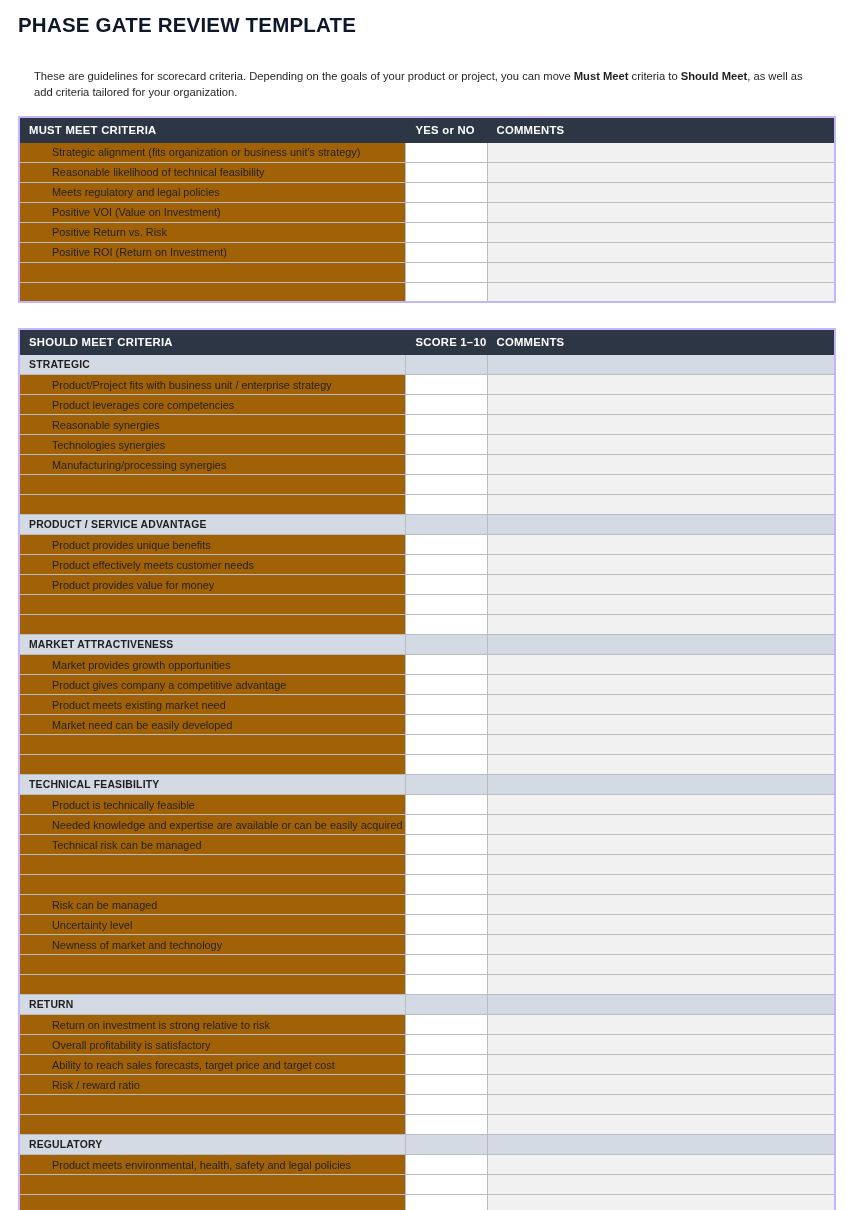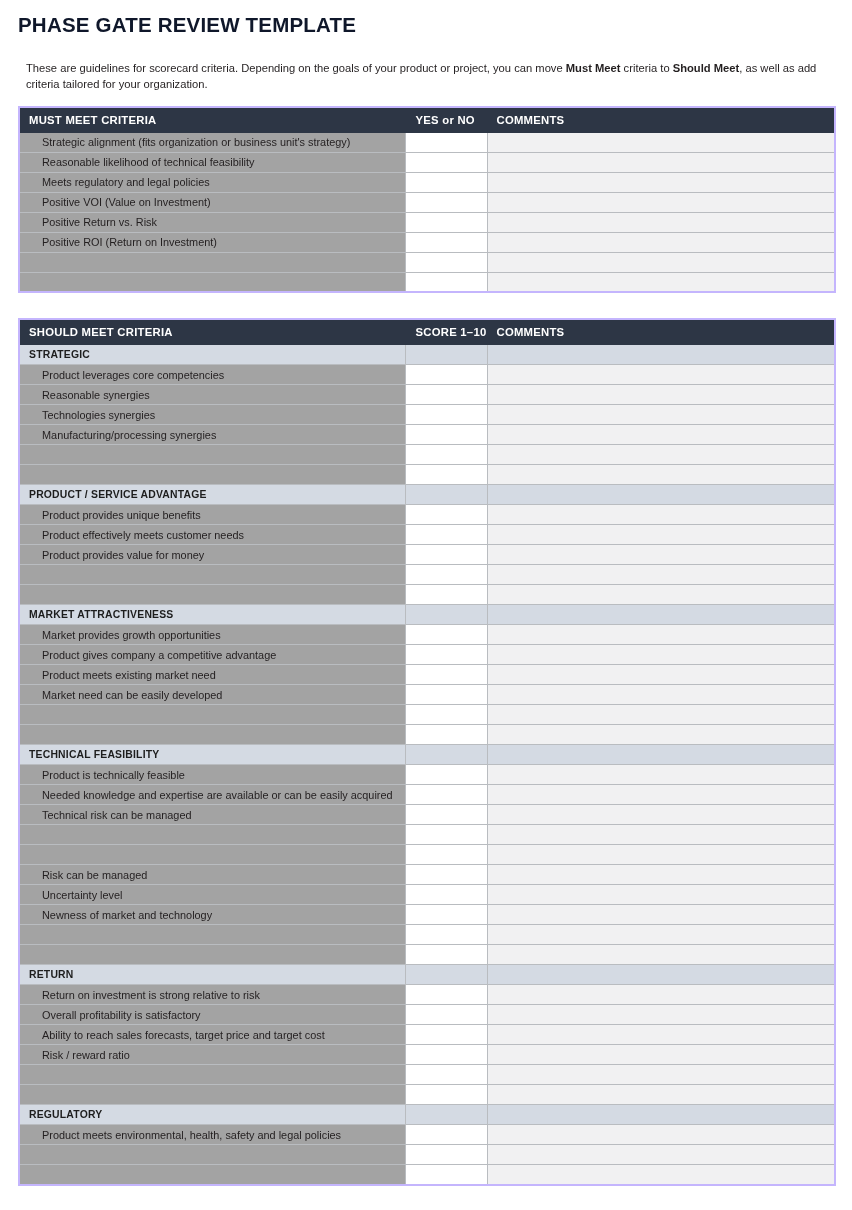--- a/index.html
+++ b/index.html
@@ -27,21 +27,21 @@
     color: #0f172a;
     letter-spacing: 0.2px;
     margin: 0;
     padding-top: 13px;
     line-height: 1.2;
   }
   .doc-intro {
     font-size: 11.2px;
     line-height: 1.43;
     color: #231f20;
-    margin: 8px;
+    margin: 16px;
     padding-top: 14px;
     padding-right: 6px;
     max-width: 812px;
   }
   .doc-intro b { font-weight: bold; }
 
   table.grid {
     border-collapse: collapse;
     width: 816px;
     table-layout: fixed;
@@ -77,25 +77,25 @@
     padding: 0 0 0 9px;
     font-size: 10.4px;
     font-weight: bold;
     letter-spacing: 0.2px;
     color: #1d1d1d;
     vertical-align: middle;
   }
 
   tr.item-row td.crit,
   tr.blank-row td.crit {
-    background: #a3a3a3;
+    background: #a16207;
     border: 1px solid #b9bcc0;
     height: 20px;
     box-sizing: border-box;
-    padding: 0 6px 0 22px;
+    padding: 0 6px 0 32px;
     font-size: 10.9px;
     color: #231f20;
     vertical-align: middle;
     overflow: hidden;
     white-space: nowrap;
   }
   tr.item-row td.mid,
   tr.blank-row td.mid,
   tr.sect-row td.mid-s {
     background: #ffffff;
@@ -197,20 +197,25 @@
         <th>COMMENTS</th>
       </tr>
     </thead>
     <tbody id="should-meet-body">
         <tr class="sect-row">
           <td>STRATEGIC</td>
           <td class="mid-s"></td>
           <td class="com-s"></td>
         </tr>
         <tr class="item-row">
+          <td class="crit">Product/Project fits with business unit / enterprise strategy</td>
+          <td class="mid"></td>
+          <td class="com"></td>
+        </tr>
+        <tr class="item-row">
           <td class="crit">Product leverages core competencies</td>
           <td class="mid"></td>
           <td class="com"></td>
         </tr>
         <tr class="item-row">
           <td class="crit">Reasonable synergies</td>
           <td class="mid"></td>
           <td class="com"></td>
         </tr>
         <tr class="item-row">

